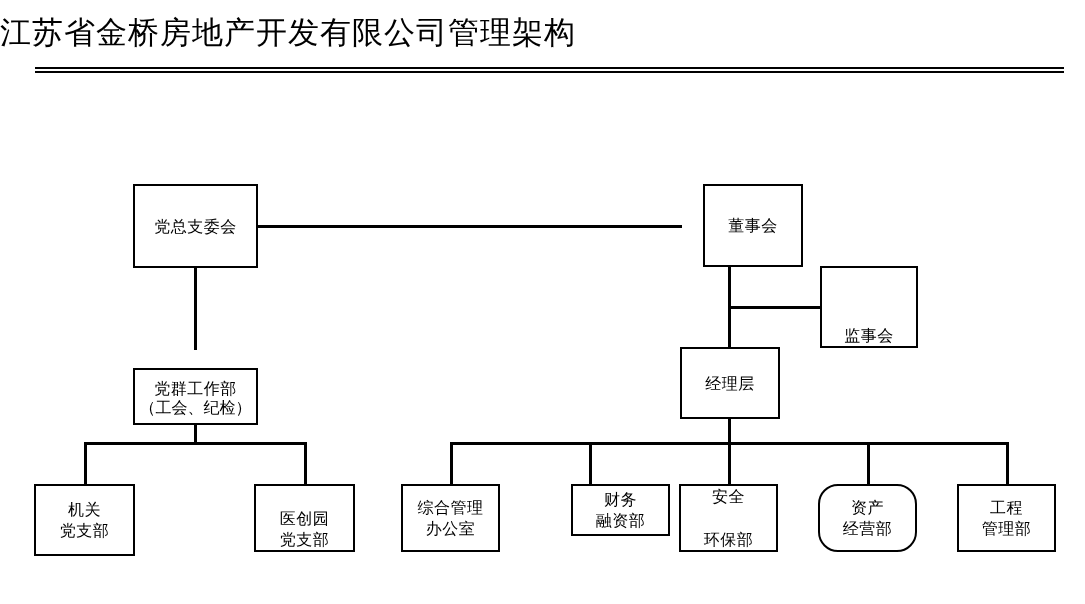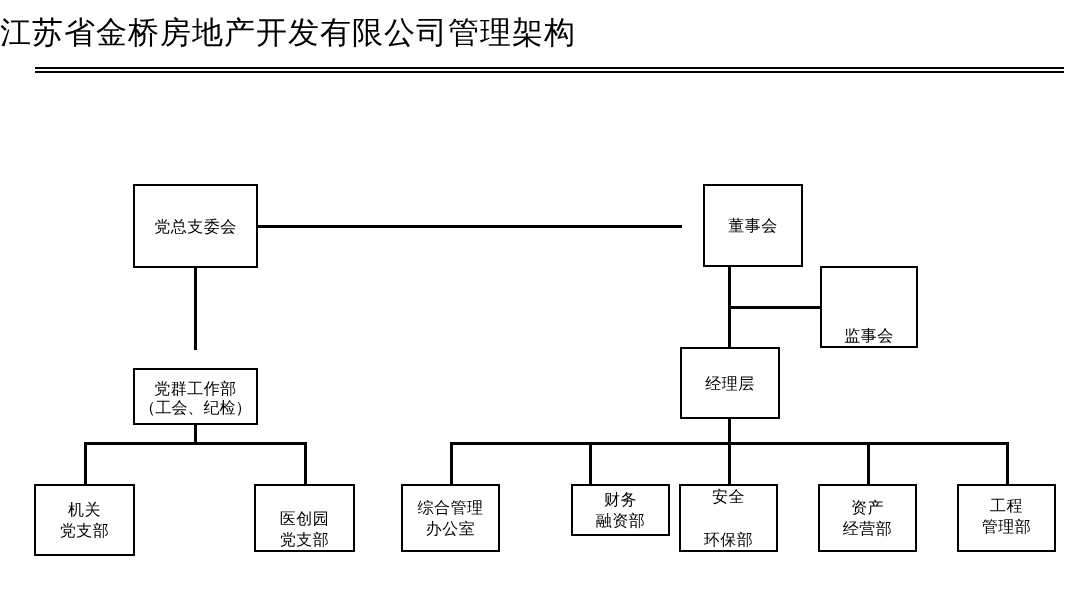--- a/index.html
+++ b/index.html
@@ -168,23 +168,23 @@
   <div class="node" style="left:540px; top:484px; width:99px; height:52px;margin-left:31px;">
     <span class="line1">财务</span>
     <span class="line2">融资部</span>
   </div>
 
   <div class="node" style="left:679px; top:484px; width:99px; height:68px;justify-content:space-between;">
     <span class="line1">安全</span>
     <span class="line2">环保部</span>
   </div>
 
-  <div class="node" style="left:818px; top:484px; width:99px; height:68px;">
+  <div class="node" style="left:818px; top:484px; width:99px; height:68px;border-radius:20px;">
     <span class="line1">资产</span>
     <span class="line2">经营部</span>
   </div>
 
-  <div class="node" style="left:957px; top:484px; width:99px; height:68px;font-family:Liberation Mono, monospace;">
+  <div class="node" style="left:957px; top:484px; width:99px; height:68px;">
     <span class="line1">工程</span>
     <span class="line2">管理部</span>
   </div>
 
 </div>
 
 </body></html>

